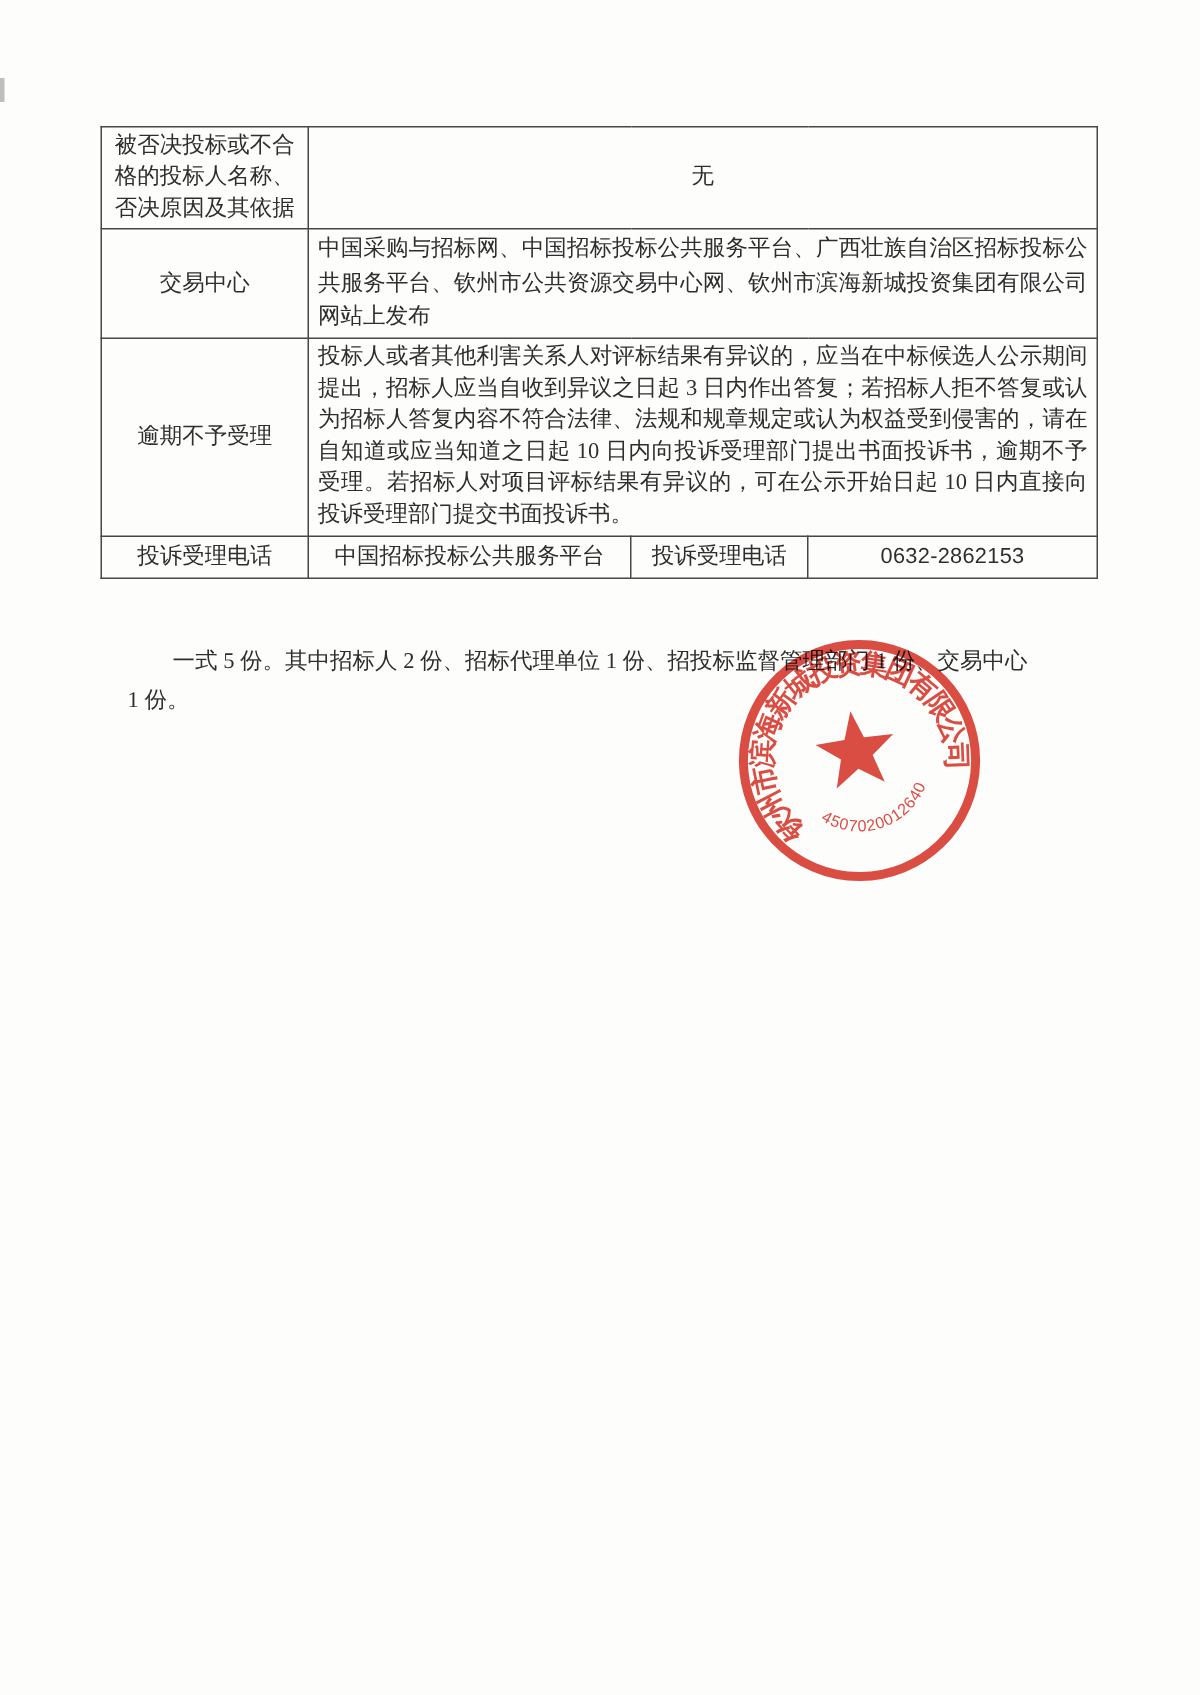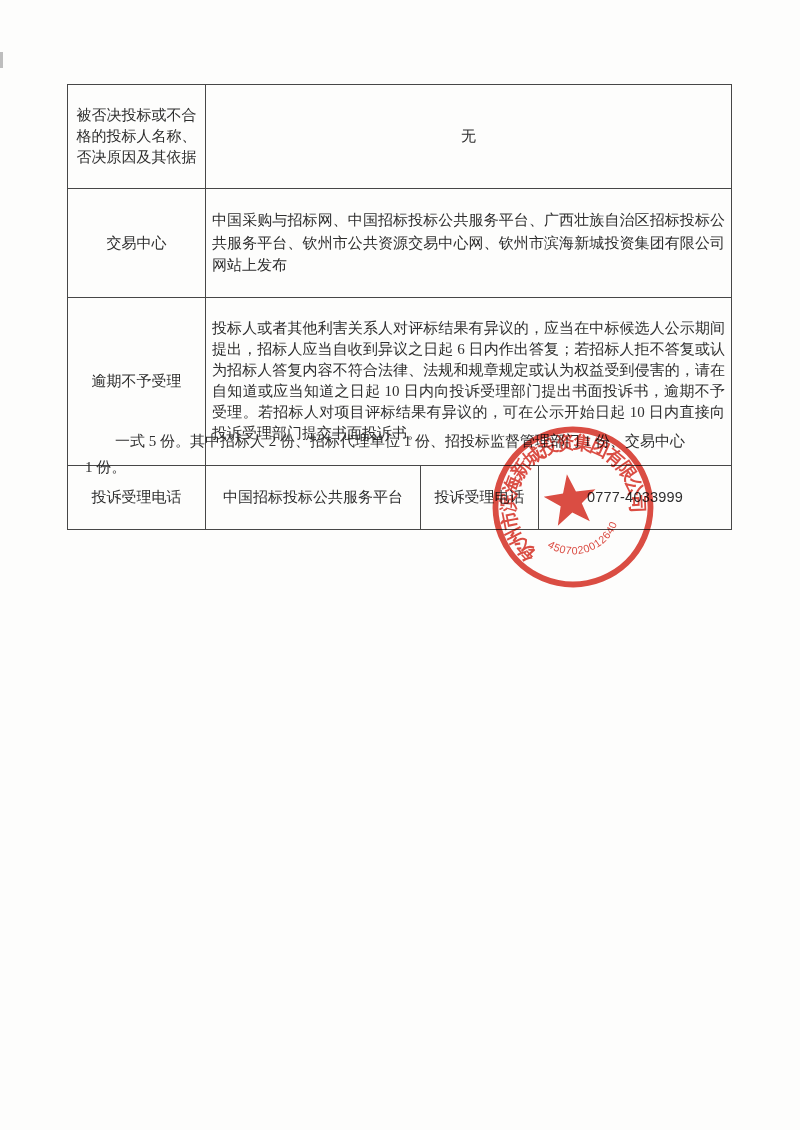--- a/index.html
+++ b/index.html
@@ -22,21 +22,21 @@
   table.doc{
     position:absolute;left:67px;top:84px;
     width:664px;
     border-collapse:collapse;
     table-layout:fixed;
     font-size:15px;
   }
   table.doc td{
     border:1.5px solid #474747;
     vertical-align:middle;
-    padding:20px 6px;
+    padding:2px 6px;
     line-height:21px;
   }
   td.lbl{
     text-align:center;
     padding:2px 10px;
   }
   td.val-center{
     text-align:center;
   }
   td.val-left{
@@ -87,27 +87,27 @@
       <tr class="r1">
         <td class="lbl">被否决投标或不合格的投标人名称、否决原因及其依据</td>
         <td class="val-center" colspan="3">无</td>
       </tr>
       <tr class="r3">
         <td class="lbl">交易中心</td>
         <td class="val-left" colspan="3">中国采购与招标网、中国招标投标公共服务平台、广西壮族自治区招标投标公共服务平台、钦州市公共资源交易中心网、钦州市滨海新城投资集团有限公司网站上发布</td>
       </tr>
       <tr class="r4">
         <td class="lbl">逾期不予受理</td>
-        <td class="val-left" colspan="3">投标人或者其他利害关系人对评标结果有异议的，应当在中标候选人公示期间提出，招标人应当自收到异议之日起 6 日内作出答复；若招标人拒不答复或认为招标人答复内容不符合法律、法规和规章规定或认为权益受到侵害的，请在自知道或应当知道之日起 10 日内向投诉受理部门提出书面投诉书，逾期不予受理。若招标人对项目评标结果有异议的，可在公示开始日起 10 日内直接向投诉受理部门提交书面投诉书。</td>
+        <td class="val-left" colspan="3">投标人或者其他利害关系人对评标结果有异议的，应当在中标候选人公示期间提出，招标人应当自收到异议之日起 3 日内作出答复；若招标人拒不答复或认为招标人答复内容不符合法律、法规和规章规定或认为权益受到侵害的，请在自知道或应当知道之日起 10 日内向投诉受理部门提出书面投诉书，逾期不予受理。若招标人对项目评标结果有异议的，可在公示开始日起 10 日内直接向投诉受理部门提交书面投诉书。</td>
       </tr>
       <tr class="r5">
         <td class="lbl">投诉受理电话</td>
         <td>中国招标投标公共服务平台</td>
         <td>投诉受理电话</td>
-        <td class="phone">0777-4033999</td>
+        <td class="phone">0632-2862153</td>
       </tr>
     </tbody>
   </table>
 
   <div class="footer-note">一式 5 份。其中招标人 2 份、招标代理单位 1 份、招投标监督管理部门 1 份、交易中心 1 份。</div>
 
   <div class="seal">
     <svg viewBox="0 0 200 200" xmlns="http://www.w3.org/2000/svg">
       <defs>
         <path id="arcTop" d="M 41.1,134 A 68,68 0 1 1 158.9,134" fill="none"></path>

